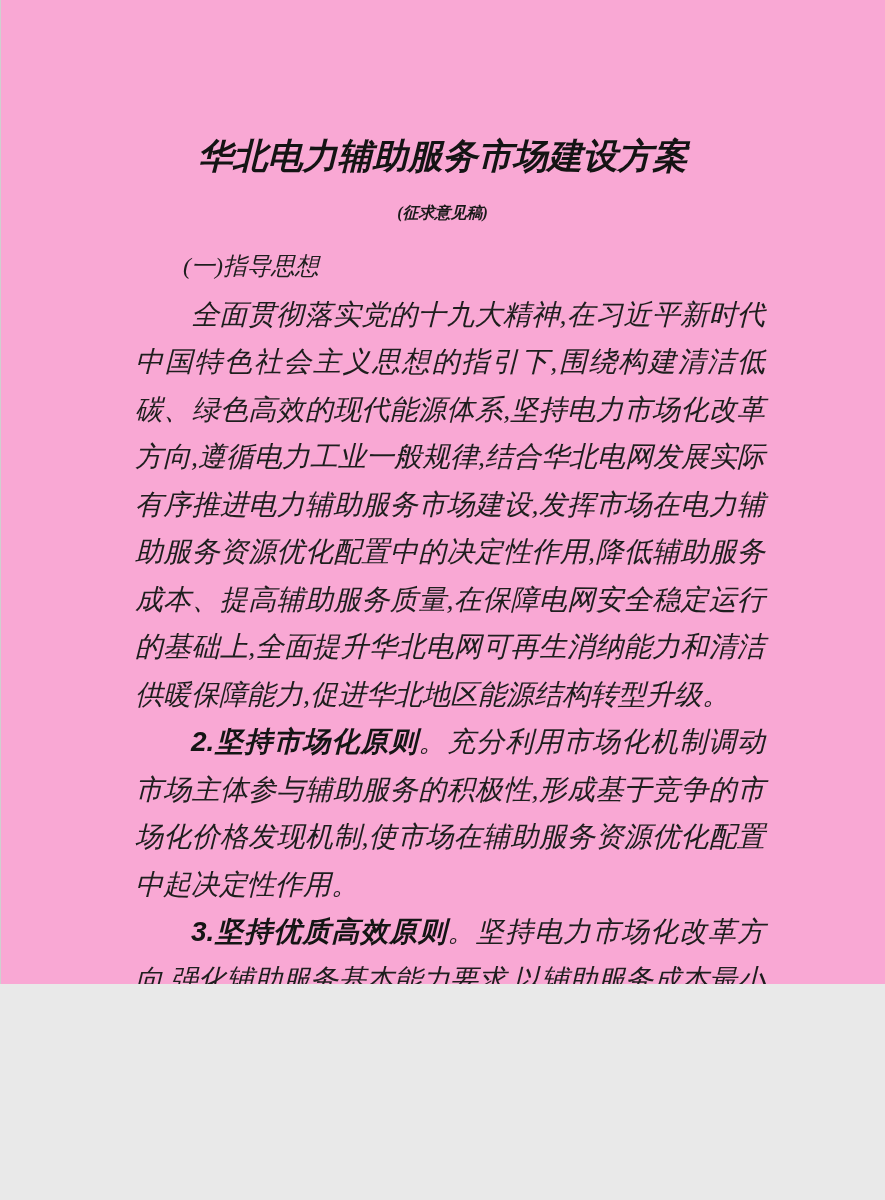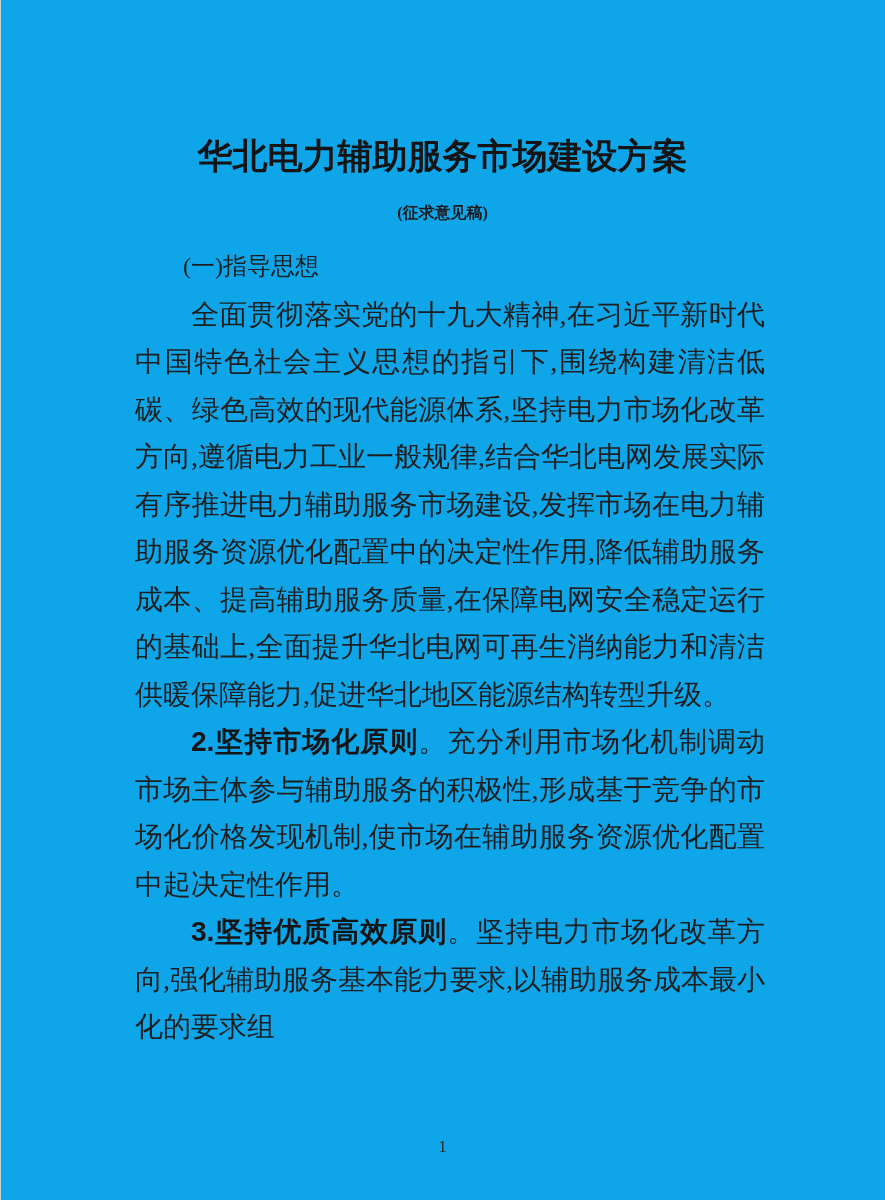--- a/index.html
+++ b/index.html
@@ -3,26 +3,27 @@
 <meta charset="utf-8">
 <style>
   html, body {
     margin: 0;
     padding: 0;
     background: #e9e9e9;
   }
   .page {
     position: relative;
     width: 885px;
-    height: 1200px;
+    height: 984px;
     margin: 0 auto;
-    background: #0ea5e9;
+    background: #f9a8d4;
     color: #1e1e1e;
     overflow: hidden;
     font-family: "Liberation Serif", "DejaVu Serif", serif;
+    font-style: italic;
   }
   
   .page::before {
     content: "";
     position: absolute;
     left: 0; top: 0; bottom: 0;
     width: 1px;
     background: #cfcfcf;
   }
   .doc-title {

